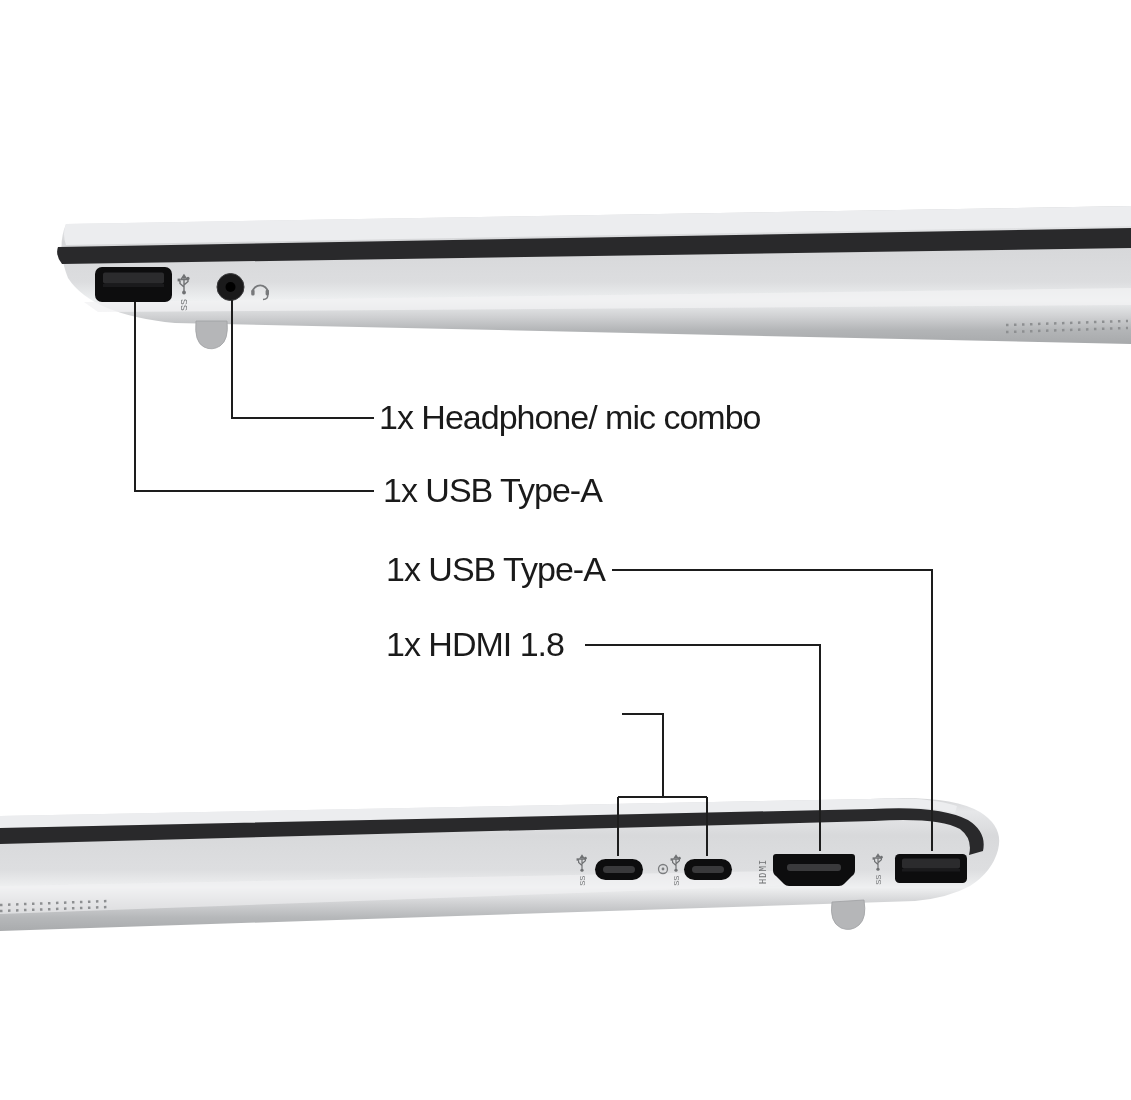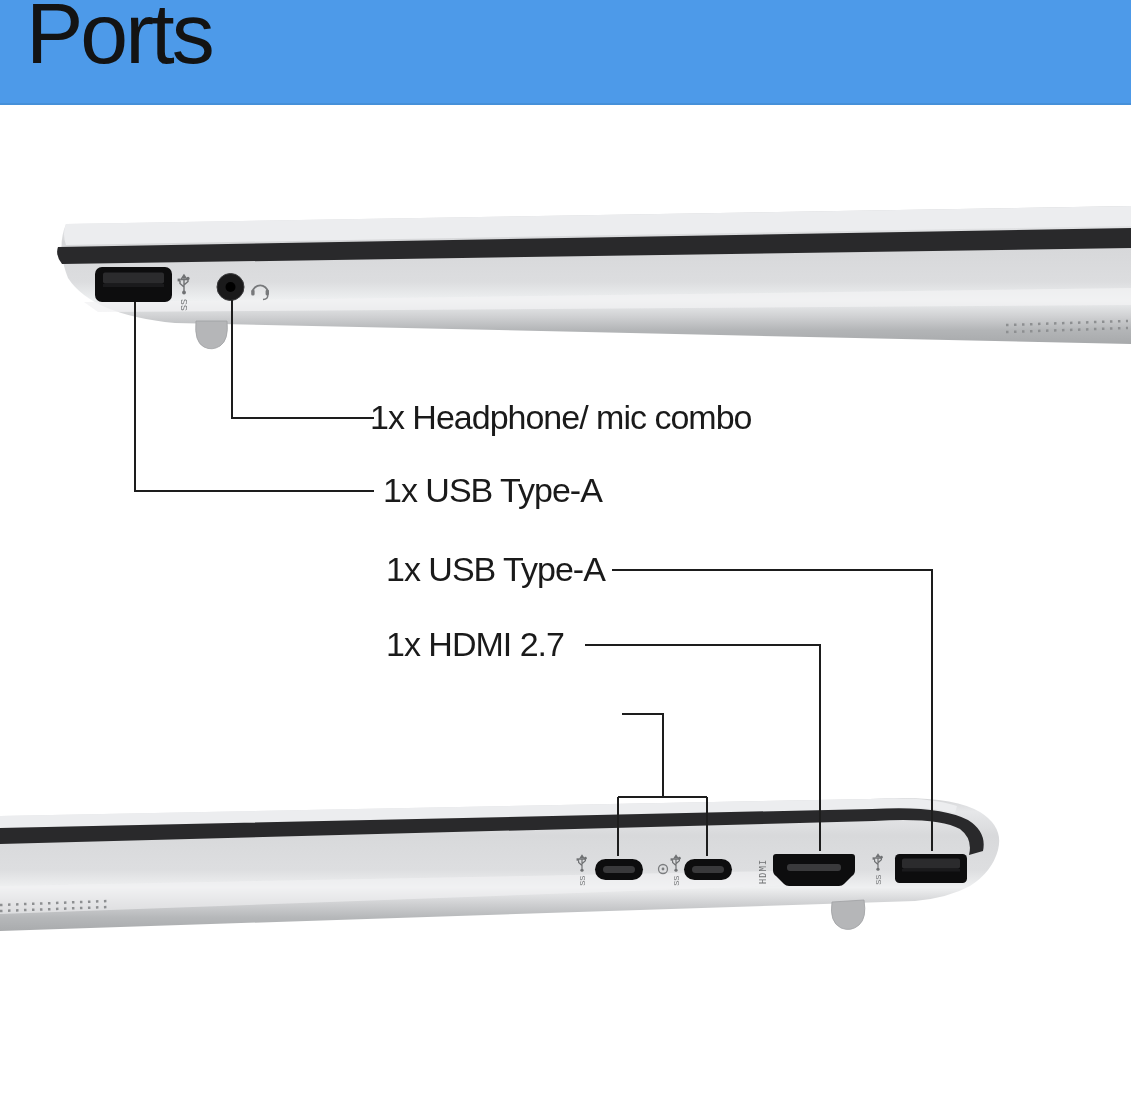--- a/index.html
+++ b/index.html
@@ -12,23 +12,20 @@
   svg.diagram{position:absolute;left:0;top:0;width:1131px;height:1100px;}
   .callout{position:absolute;font-size:34px;letter-spacing:-1px;color:#1a1a1a;
            white-space:nowrap;transform:translateY(-52%);}
   .callout sup{font-size:0.45em;vertical-align:super;margin-left:1px;}
 </style>
 </head>
 <body>
 
 <div class="page">
 
-  <div class="banner">
-    <div class="title">Ports</div>
-  </div>
 
   <svg class="diagram" viewBox="0 0 1131 1100">
     <defs>
       <linearGradient id="topBaseGrad" gradientUnits="userSpaceOnUse" x1="0" y1="206" x2="0" y2="344">
         <stop offset="0" stop-color="#cbccce"></stop>
           <stop offset="0.14" stop-color="#e3e4e6"></stop>
         <stop offset="0.26" stop-color="#d6d7d9"></stop>
           <stop offset="0.55" stop-color="#dcdddf"></stop>
         <stop offset="0.68" stop-color="#eef0f1"></stop>
           <stop offset="0.80" stop-color="#d0d1d3"></stop>
@@ -135,18 +132,18 @@
 
     <g stroke="#1d1d1d" stroke-width="2" fill="none">
       <path d="M 232,300 V 418 H 374"></path>
       <path d="M 135,302 V 491 H 374"></path>
       <path d="M 612,570 H 932 V 851"></path>
       <path d="M 585,645 H 820 V 851"></path>
       <path d="M 622,714 H 663 V 797 M 618,797 H 707 M 618,797 V 856 M 707,797 V 856"></path>
     </g>
   </svg>
 
-  <div class="callout" style="left:370px;top:418px">1x Headphone/ mic combo</div>
+  <div class="callout" style="left:379px;top:418px">1x Headphone/ mic combo</div>
   <div class="callout" style="left:383px;top:491px">1x USB Type-A</div>
   <div class="callout" style="left:386px;top:570px">1x USB Type-A</div>
-  <div class="callout" style="left:386px;top:645px">1x HDMI 2.7</div>
+  <div class="callout" style="left:386px;top:645px">1x HDMI 1.8</div>
 
 </div>
 
 </body></html>

